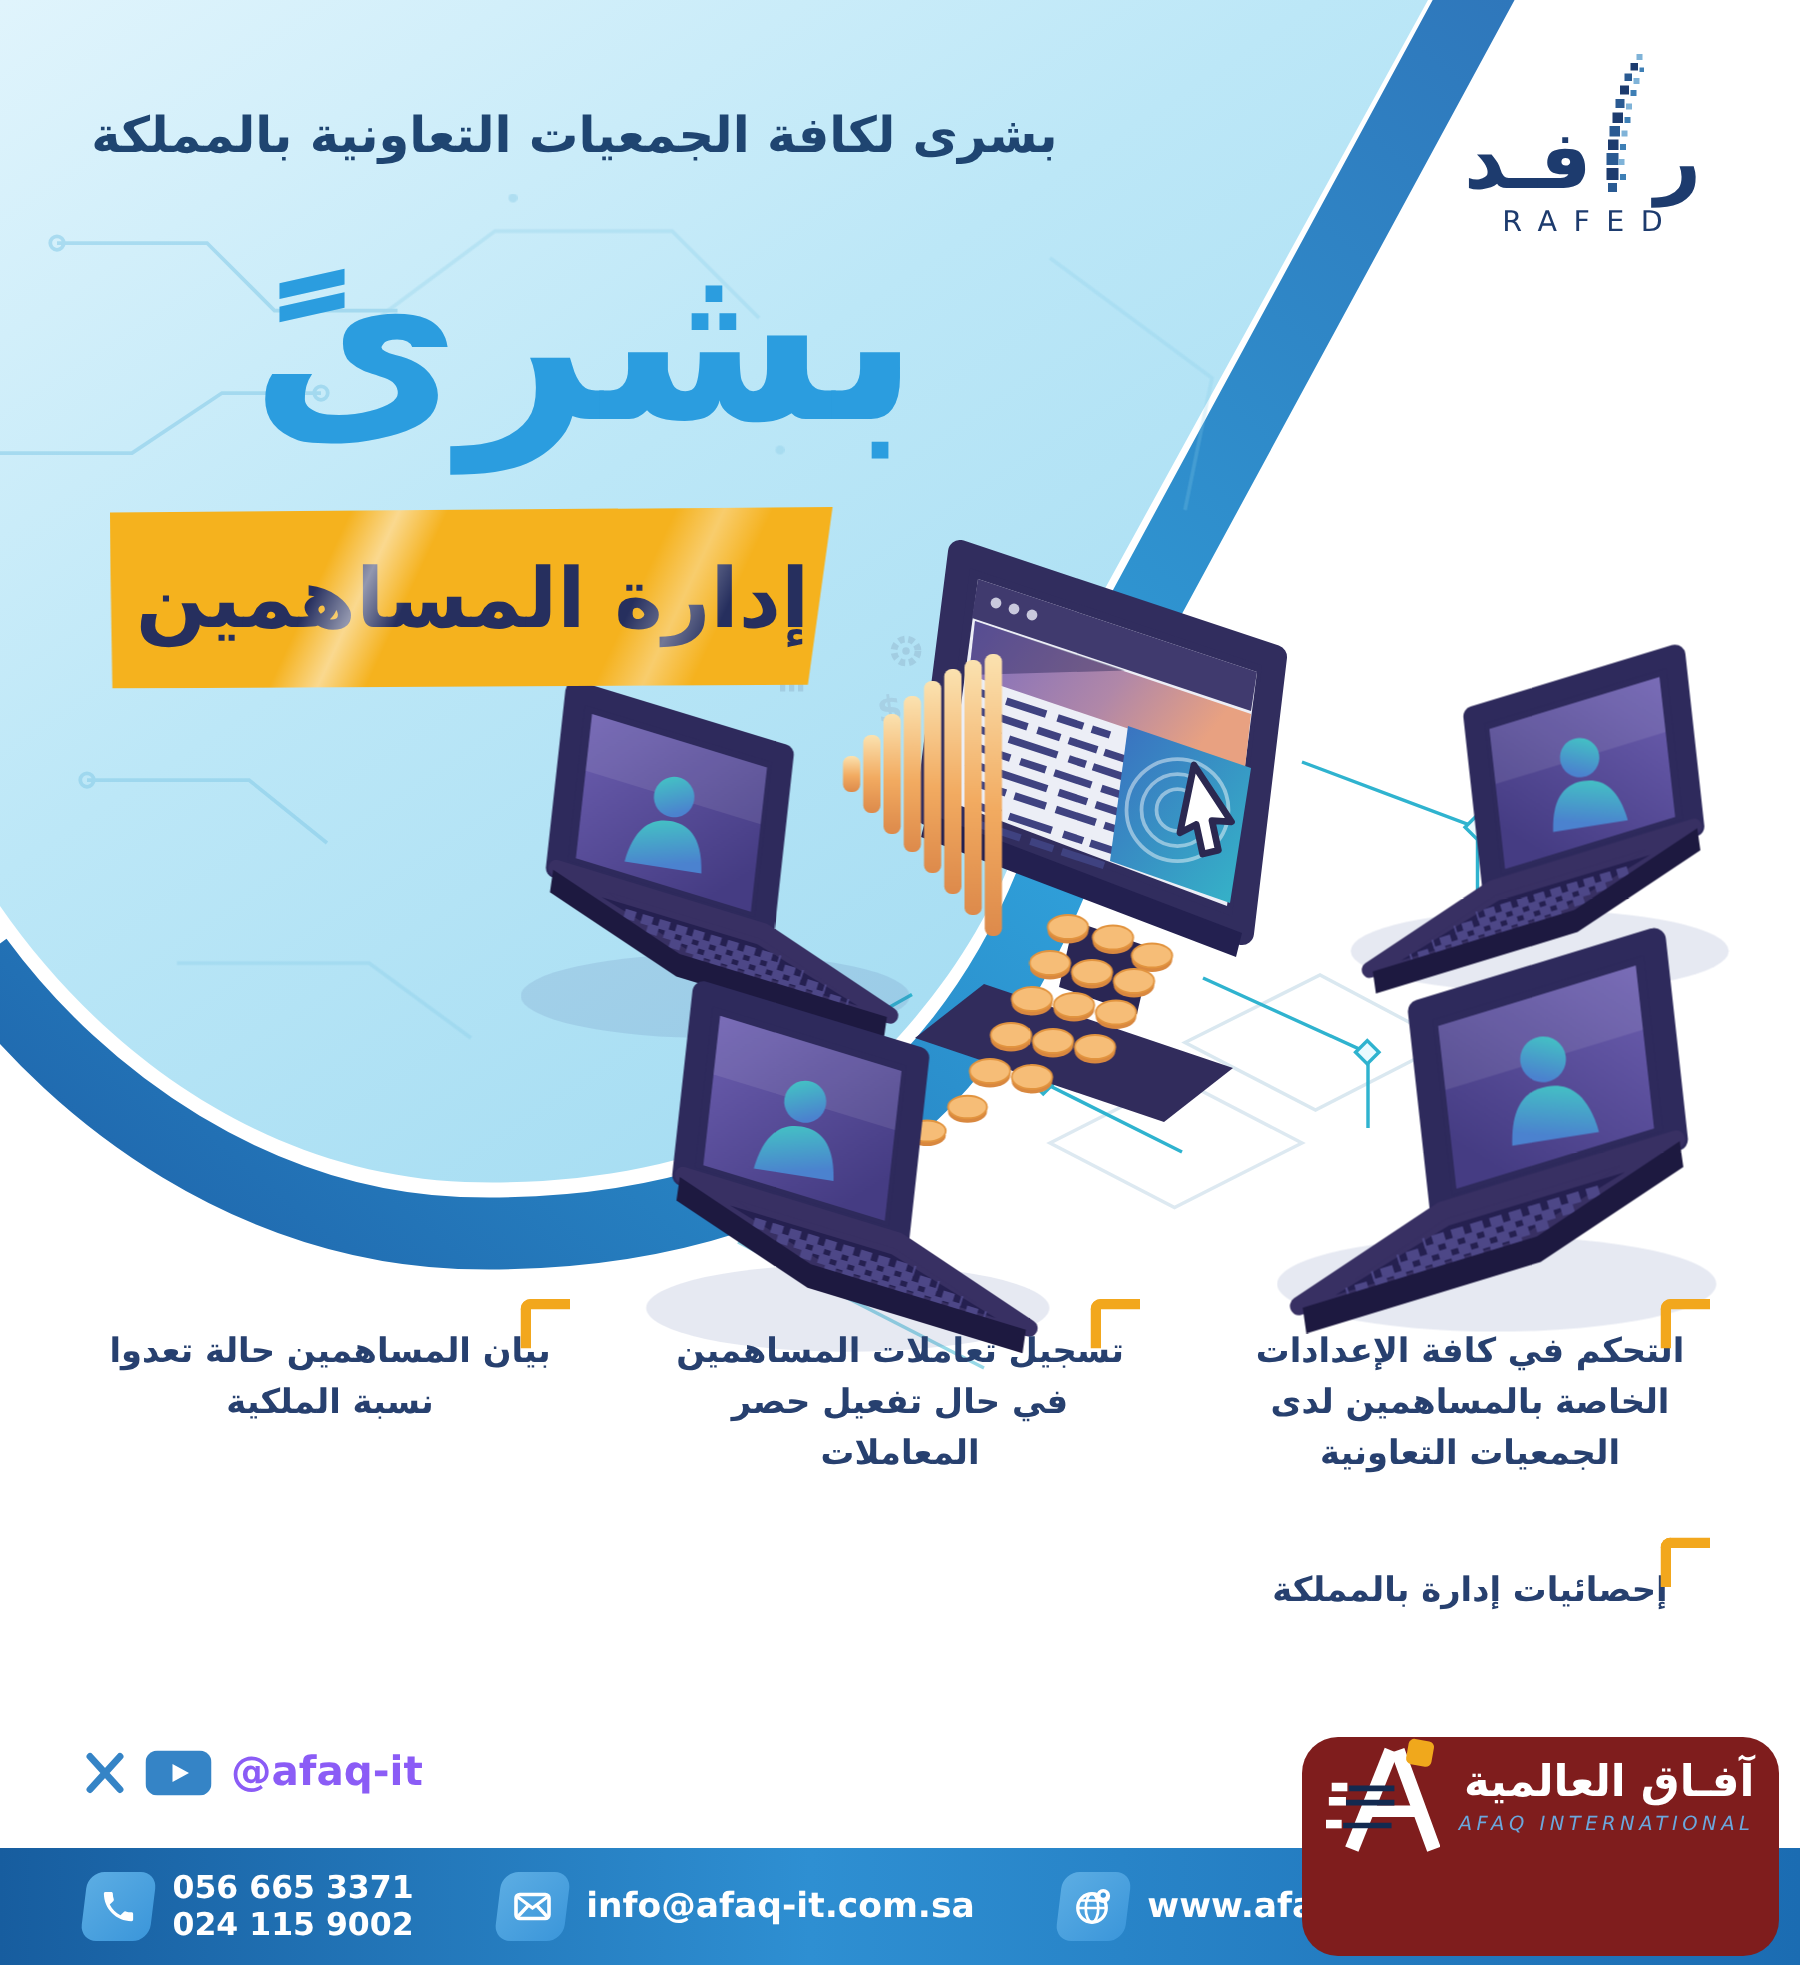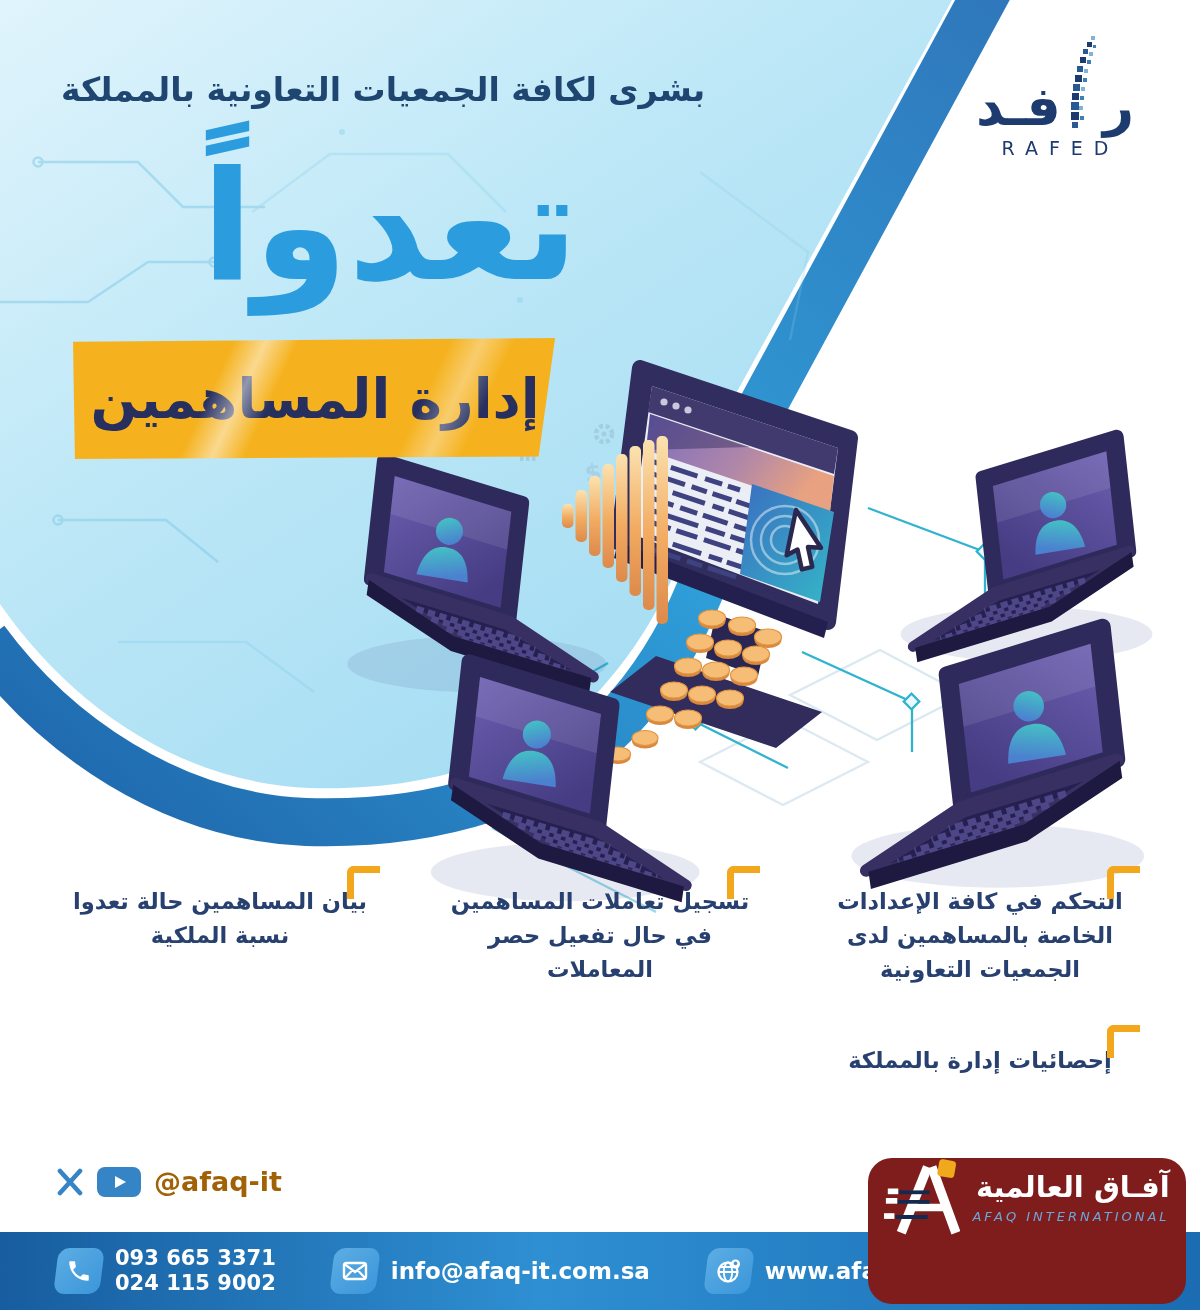--- a/index.html
+++ b/index.html
@@ -30,21 +30,21 @@
             grid-template-columns:repeat(3,1fr);column-gap:56px;row-gap:52px;
             direction:rtl;text-align:center;color:#27406f;font-size:22.5px;
             font-weight:700;line-height:1.52;}
   .feature{position:relative;padding-top:4px;}
   .feature p{margin:0;}
   .bracket{position:absolute;top:-14px;right:2px;width:26px;height:26px;
            border-top:7px solid #f2a71d;border-left:7px solid #f2a71d;
            border-top-left-radius:7px;}
   
   .social{top:1166px;left:56px;display:flex;align-items:center;gap:13px;z-index:2;}
-  .social .handle{color:#a16207;font-size:27px;font-weight:700;}
+  .social .handle{color:#8b5cf6;font-size:27px;font-weight:700;}
   
   .bar{left:0;bottom:0;width:1200px;height:78px;z-index:1;
        background:linear-gradient(90deg,#175d9f 0%,#2e8fd2 45%,#1b6cb2 100%);
        display:flex;align-items:center;padding-left:56px;box-sizing:border-box;}
   .bar-item{display:flex;align-items:center;gap:13px;margin-right:56px;color:#fff;}
   .chip{width:46px;height:46px;border-radius:11px;transform:skewX(-7deg);
         background:linear-gradient(135deg,#5cade3,#3b96da);
         display:flex;align-items:center;justify-content:center;flex:0 0 auto;}
   .chip svg{transform:skewX(7deg);}
   .phones{font-size:21px;font-weight:700;line-height:1.2;}
@@ -282,21 +282,21 @@
         <rect x="18" y="80" width="4" height="4" fill="#3e7fb5"></rect>
           <rect x="10" y="86" width="6" height="6" fill="#2a5a92"></rect>
       </g>
     </svg>
     <span>فـد</span>
   </div>
   <div class="rafed-en">RAFED</div>
 </div>
 
 <div class="abs announce">بشرى لكافة الجمعيات التعاونية بالمملكة</div>
-<div class="abs soon">تعدواً</div>
+<div class="abs soon">بشرىً</div>
 <div class="abs banner">
   <span>إدارة المساهمين</span>
 </div>
 
 <div class="abs features">
   <div class="feature">
     <span class="bracket"></span>
     <p>التحكم في كافة الإعدادات الخاصة بالمساهمين لدى الجمعيات التعاونية</p>
   </div>
   <div class="feature">
@@ -325,21 +325,21 @@
 </div>
 
 <div class="abs bar">
   <div class="bar-item">
     <span class="chip">
       <svg width="26" height="26" viewBox="0 0 24 24">
         <path fill="#ffffff" d="M6.6 10.8c1.4 2.8 3.8 5.1 6.6 6.6l2.2-2.2c.3-.3.7-.4 1-.2 1.1.4 2.3.6 3.6.6.6 0 1 .4 1 1V20c0 .6-.4 1-1 1C10.6 21 3 13.4 3 4c0-.6.4-1 1-1h3.5c.6 0 1 .4 1 1 0 1.2.2 2.4.6 3.6.1.3 0 .7-.2 1l-2.3 2.2z"></path>
       </svg>
     </span>
     <span class="phones">
-      <span>093 665 3371</span><br>
+      <span>056 665 3371</span><br>
       <span>024 115 9002</span>
     </span>
   </div>
   <div class="bar-item">
     <span class="chip">
       <svg width="26" height="26" viewBox="0 0 26 26">
         <rect x="2" y="5" width="22" height="16" rx="2.5" fill="none" stroke="#ffffff" stroke-width="2.4"></rect>
         <path d="M3,6.5 L13,14 L23,6.5 M3,20 L10,12.5 M23,20 L16,12.5" stroke="#ffffff" stroke-width="2.2" fill="none"></path>
       </svg>
     </span>

